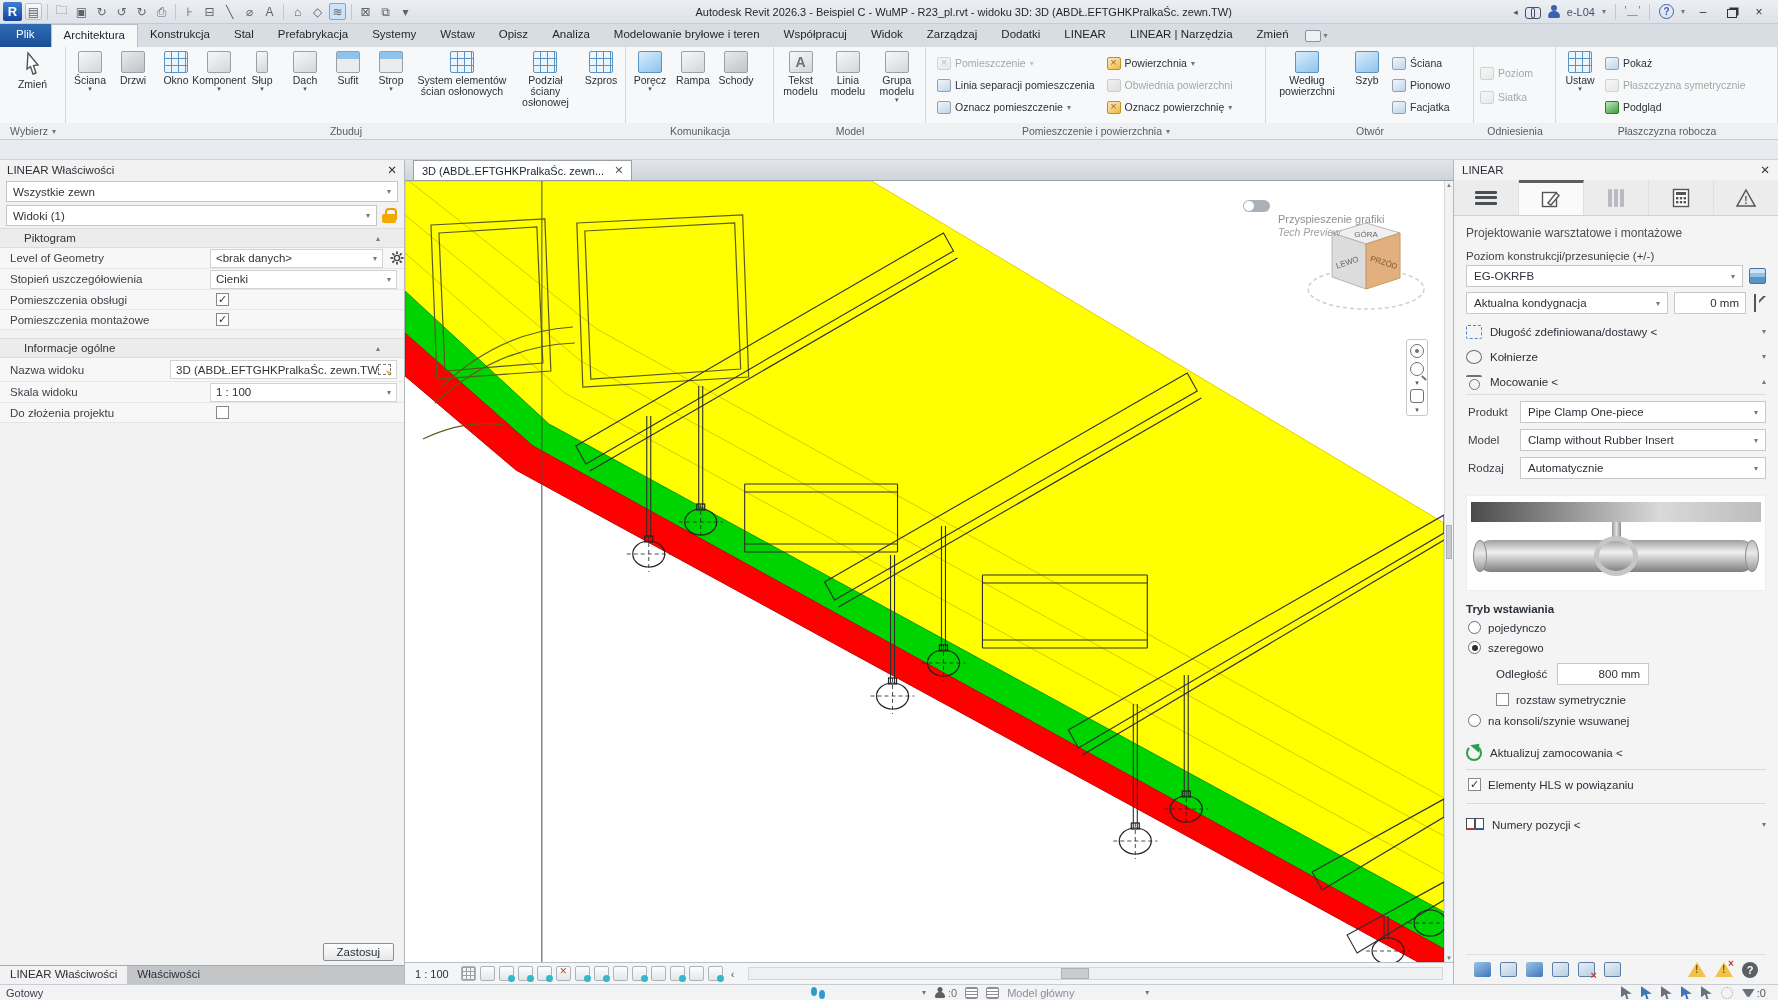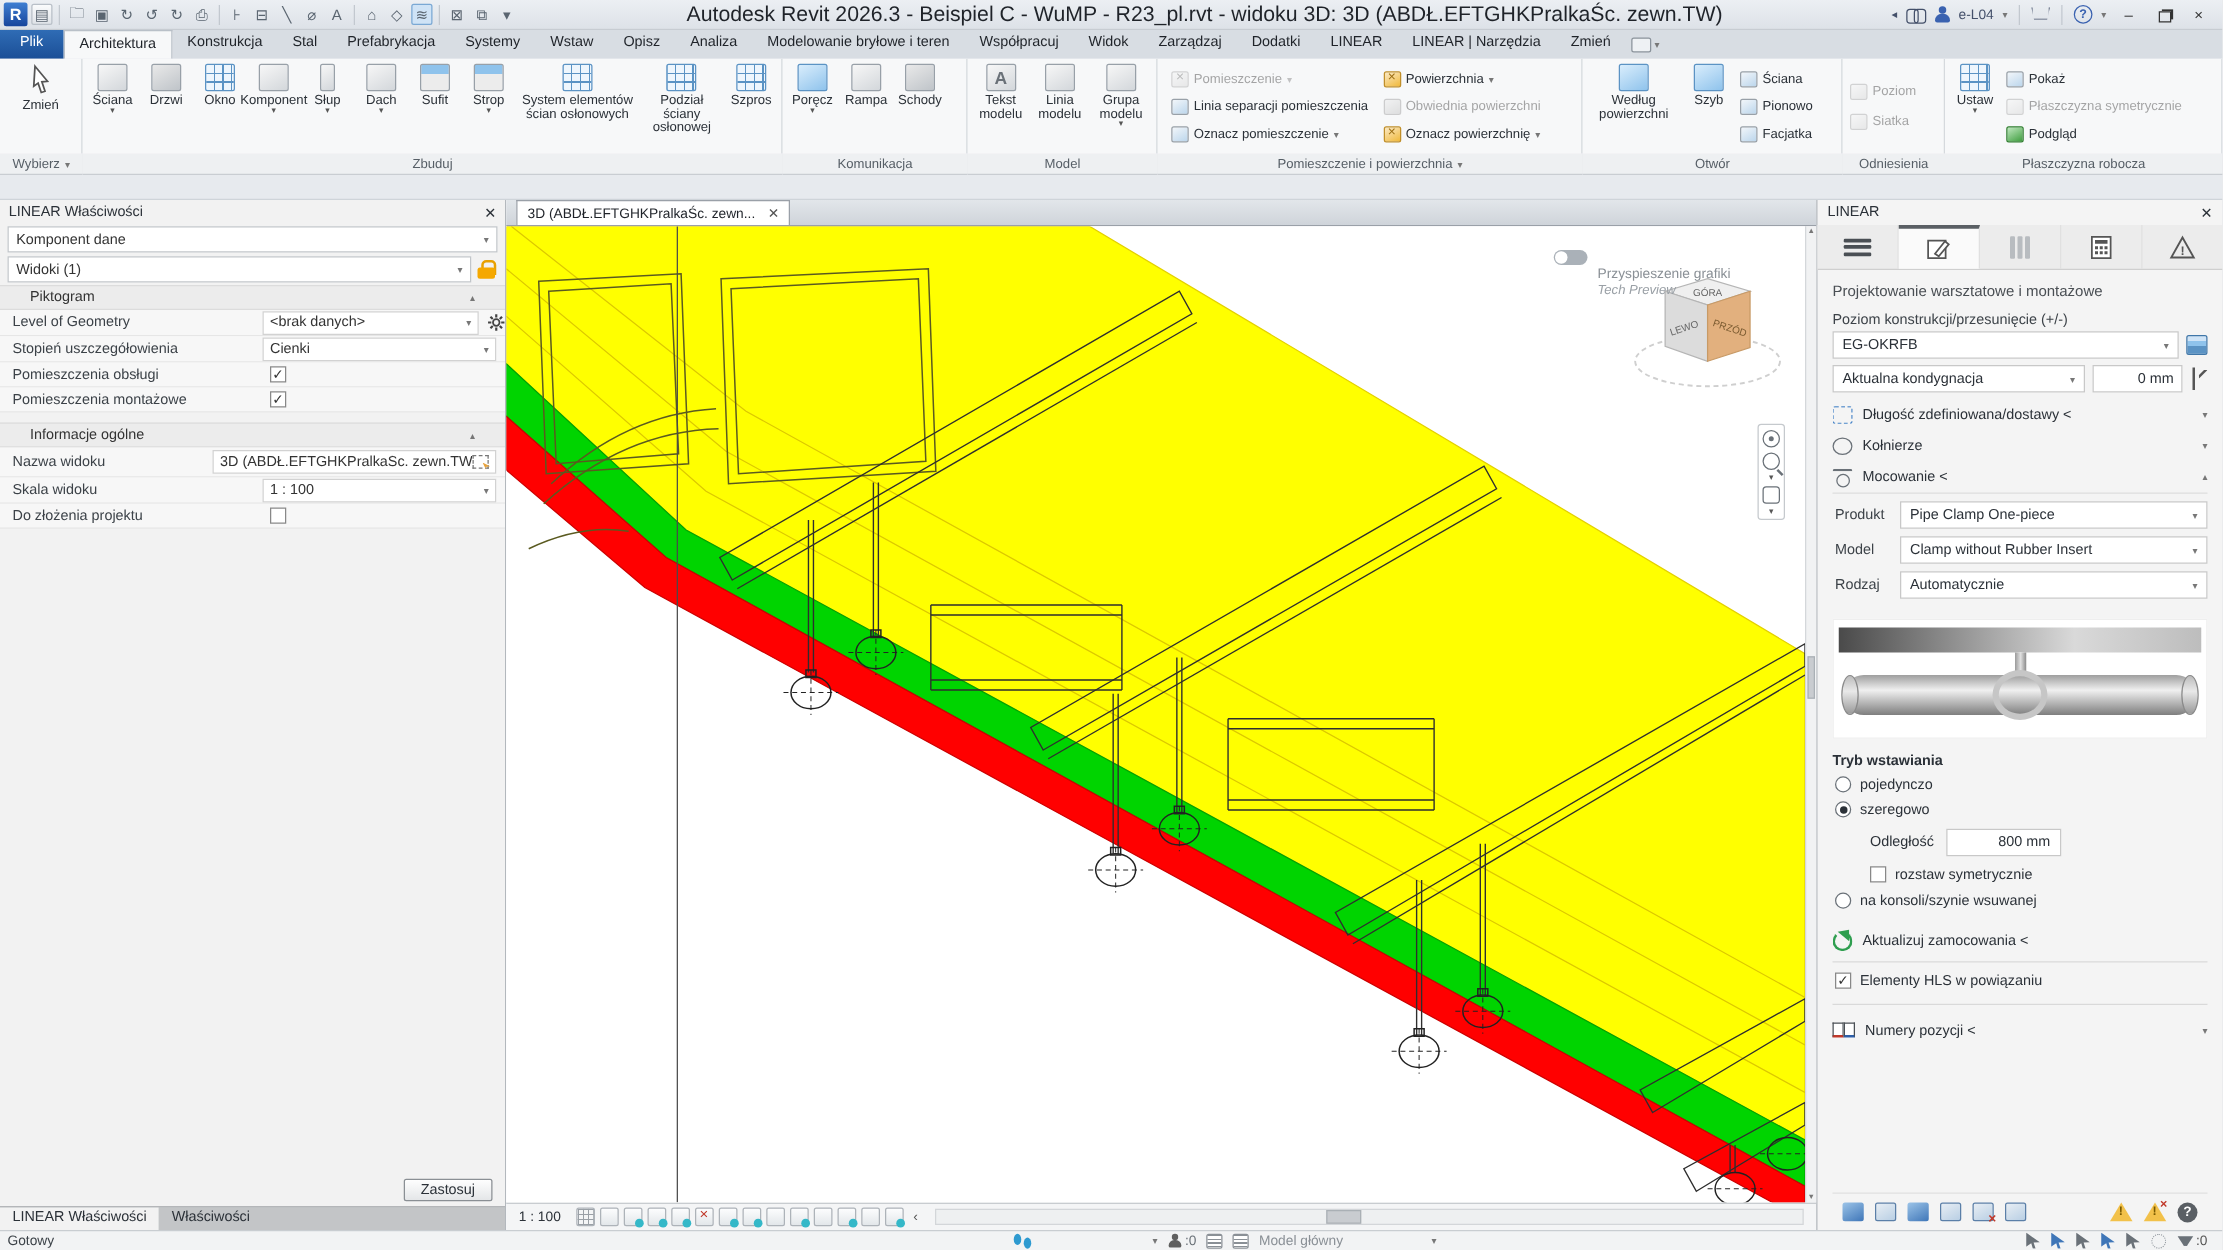--- a/index.html
+++ b/index.html
@@ -7,21 +7,21 @@
   body { font-family:"Liberation Sans","DejaVu Sans",sans-serif; font-size:11px; color:#333; background:#e8eaed; display:flex; flex-direction:column; }
 
   
   .titlebar { height:24px; background:linear-gradient(#eceff3,#dde2e8); display:flex; align-items:center; border-bottom:1px solid #c7ccd2; }
   .qat { display:flex; align-items:center; gap:3px; padding-left:3px; }
   .rlogo { width:19px; height:19px; background:linear-gradient(#3f7fd2,#17459c); color:#fff; font-weight:bold; font-size:13px; display:flex; align-items:center; justify-content:center; border-radius:2px; }
   .qic { width:17px; height:17px; display:flex; align-items:center; justify-content:center; color:#5a6570; font-size:12px; border-radius:2px; }
   .qic.box { background:linear-gradient(#fafbfc,#dfe3e8); border:1px solid #b9c0c8; }
   .qic.hl { background:#cfe3f6; border:1px solid #7aa8d4; }
   .qsep { width:1px; height:16px; background:#c2c8cf; margin:0 2px; }
-  .tbar-title { flex:1; text-align:center; font-size:17px; color:#1f2329; white-space:nowrap; overflow:hidden; }
+  .tbar-title { flex:1; text-align:center; font-size:11px; color:#1f2329; white-space:nowrap; overflow:hidden; }
   .tbar-right { display:flex; align-items:center; gap:7px; padding-right:8px; color:#44506a; }
   .binoc { width:16px; height:10px; position:relative; }
   .binoc::before,.binoc::after { content:""; position:absolute; top:0; width:8px; height:10px; border:1.5px solid #44506a; border-radius:3px; }
   .binoc::after { right:0; }
   .person { width:12px; height:13px; position:relative; }
   .person::before { content:""; position:absolute; left:3px; top:0; width:6px; height:6px; border-radius:50%; background:#3a62b0; }
   .person::after { content:""; position:absolute; left:0; top:6px; width:12px; height:7px; border-radius:6px 6px 2px 2px; background:#3a62b0; }
   .cart { width:15px; height:10px; border:1.5px solid #44506a; border-top:none; clip-path:polygon(0 0,100% 0,85% 100%,15% 100%); margin-top:-2px; }
   .helpq { width:15px; height:15px; border:1.5px solid #3a62b0; border-radius:50%; color:#3a62b0; display:flex; align-items:center; justify-content:center; font-size:10px; font-weight:bold; }
   .winbtn { width:22px; text-align:center; color:#333; font-size:12px; }
@@ -514,21 +514,21 @@
 <div class="appgap"></div>
 
 <div class="content">
 
   <div class="leftpanel">
     <div class="lp-header">
       <span>LINEAR Właściwości</span>
       <span>✕</span>
     </div>
     <div class="lp-combo">
-      <span>Komponent dane</span>
+      <span>Wszystkie zewn</span>
         <span class="combo-arrow">▾</span>
     </div>
     <div class="lp-comborow">
       <div class="lp-combo">
         <span>Widoki (1)</span>
           <span class="combo-arrow">▾</span>
       </div>
       <div class="lock"></div>
     </div>
     <div class="lp-section">

